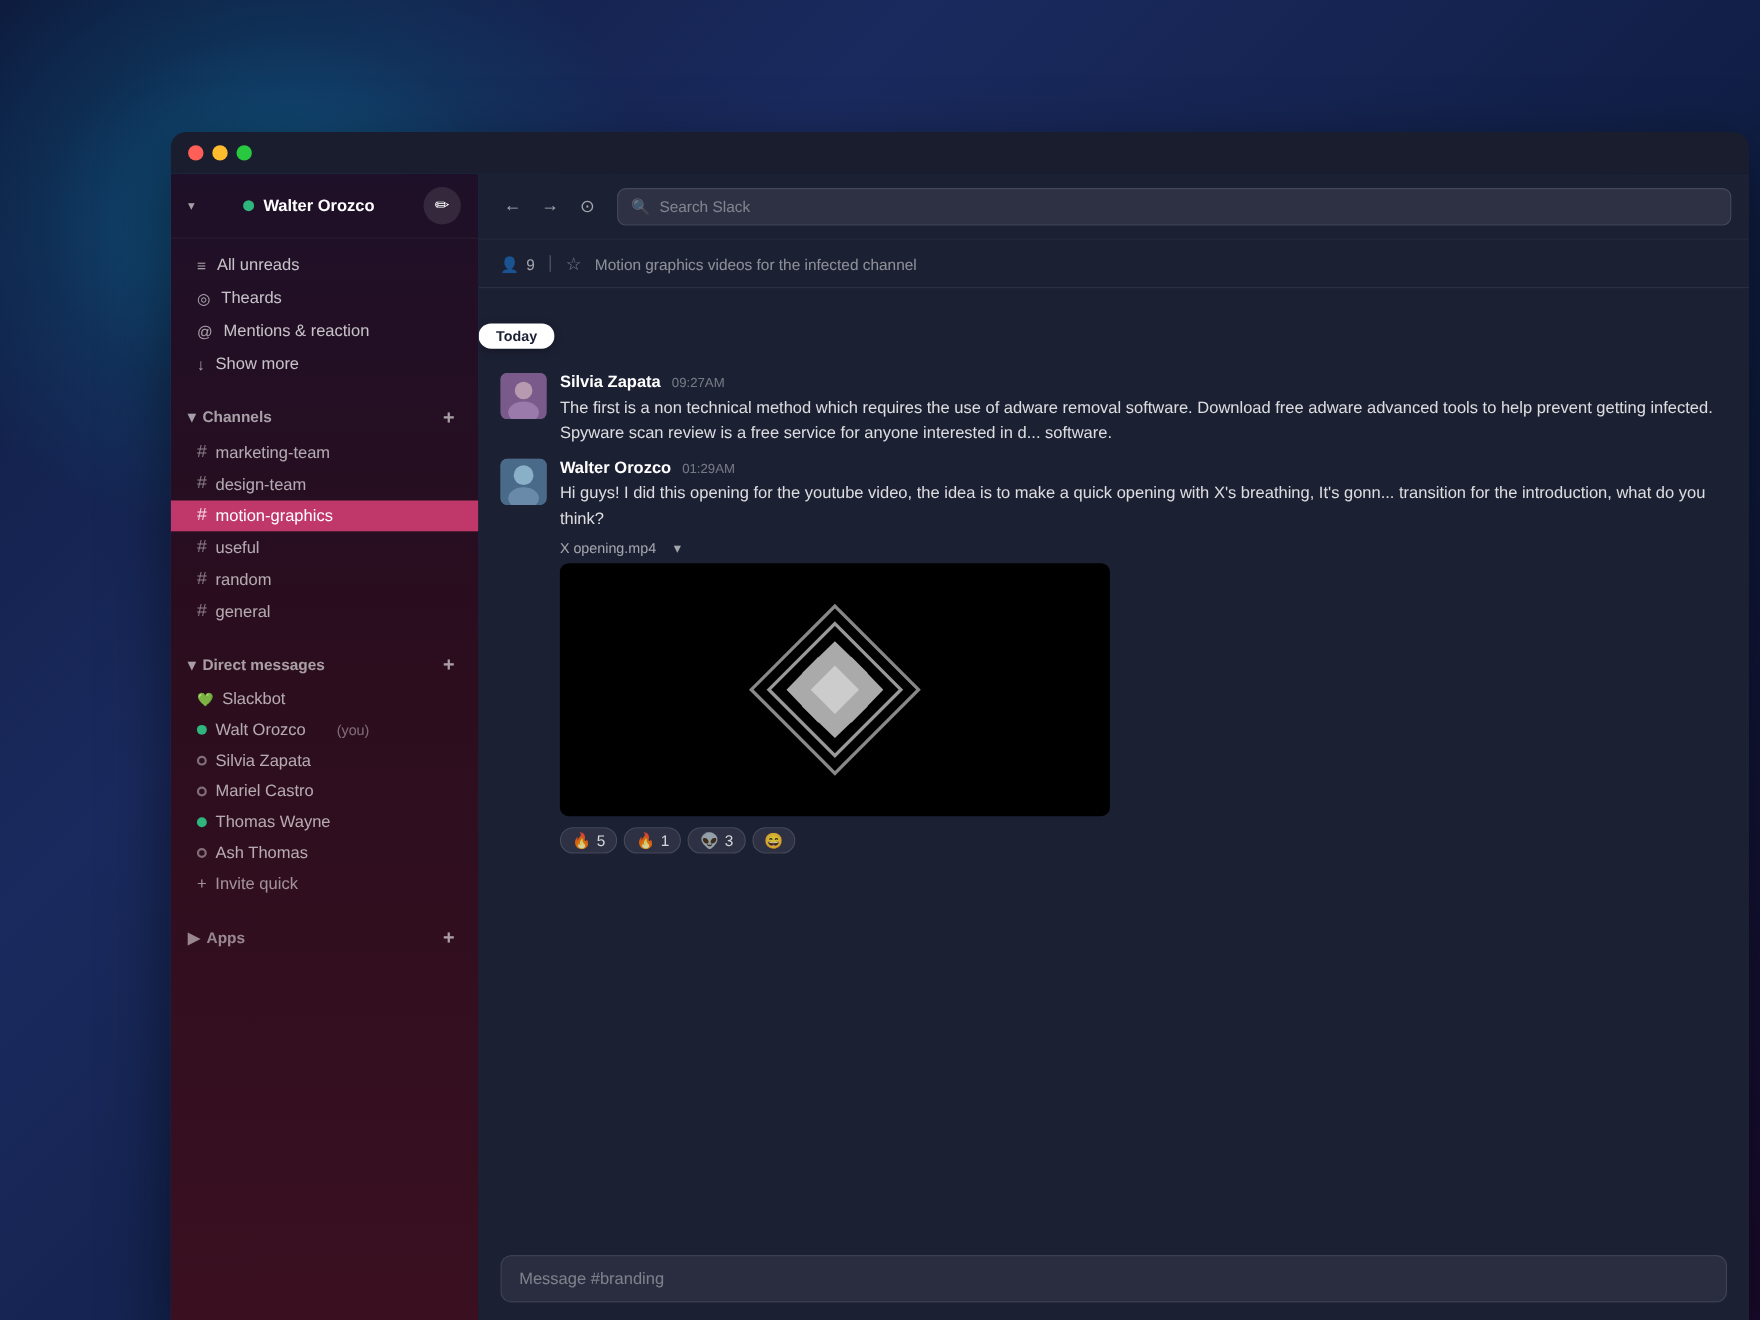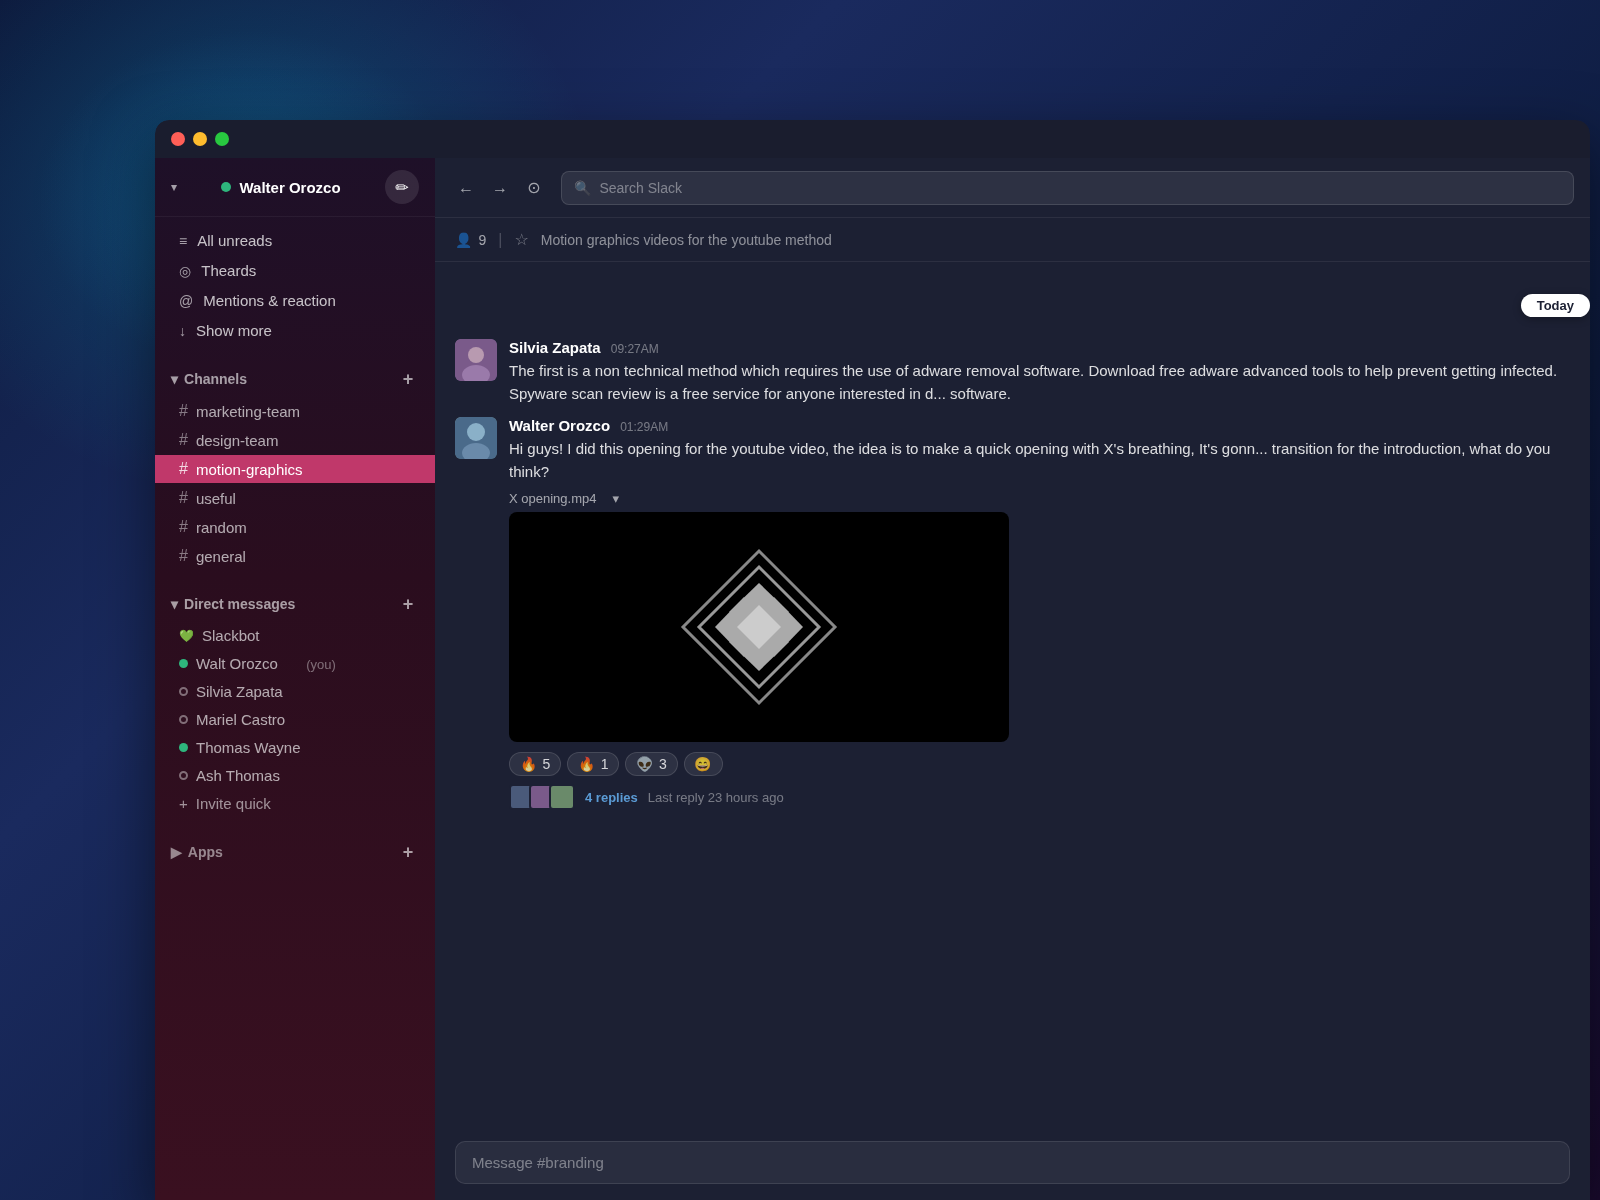--- a/index.html
+++ b/index.html
@@ -362,21 +362,21 @@
     
     .messages-area {
       flex: 1;
       overflow-y: auto;
       padding: 16px 0;
       position: relative;
     }
 
     .date-divider {
       display: flex;
-      justify-content: flex-end;
+      justify-content: flex-start;
       margin: 16px 0;
     }
     .date-badge {
       background: #fff;
       color: #1c2033;
       border-radius: 20px;
       padding: 4px 16px;
       font-size: 13px;
       font-weight: 600;
       box-shadow: 0 2px 8px rgba(0,0,0,0.3);
@@ -710,21 +710,21 @@
         </div>
       </div>
 
       <div class="channel-header">
         <div class="channel-members">
           <span>👤</span>
           <span>9</span>
         </div>
         <span class="channel-divider">|</span>
         <span class="channel-star">☆</span>
-        <span class="channel-topic">Motion graphics videos for the youtube method</span>
+        <span class="channel-topic">Motion graphics videos for the infected channel</span>
       </div>
 
       <div class="messages-area">
 
         <div class="date-divider">
           <span class="date-badge">Today</span>
         </div>
 
         <div class="message">
           <div class="avatar avatar-silvia">
@@ -792,29 +792,20 @@
               </div>
               <div class="reaction">
                 <span>👽</span>
                 <span>3</span>
               </div>
               <div class="reaction">
                 <span>😄</span>
               </div>
             </div>
 
-            <div class="thread-replies">
-              <div class="reply-avatars">
-                <div class="reply-avatar" style="background:#4a5a7a;"></div>
-                <div class="reply-avatar" style="background:#7a5a8a;"></div>
-                <div class="reply-avatar" style="background:#6a8a6a;"></div>
-              </div>
-              <span class="reply-count">4 replies</span>
-              <span class="reply-time">Last reply 23 hours ago</span>
-            </div>
           </div>
         </div>
 
       </div>
 
       <div class="message-input-area">
         <div class="message-input-box">
           <span>Message #branding</span>
         </div>
       </div>

